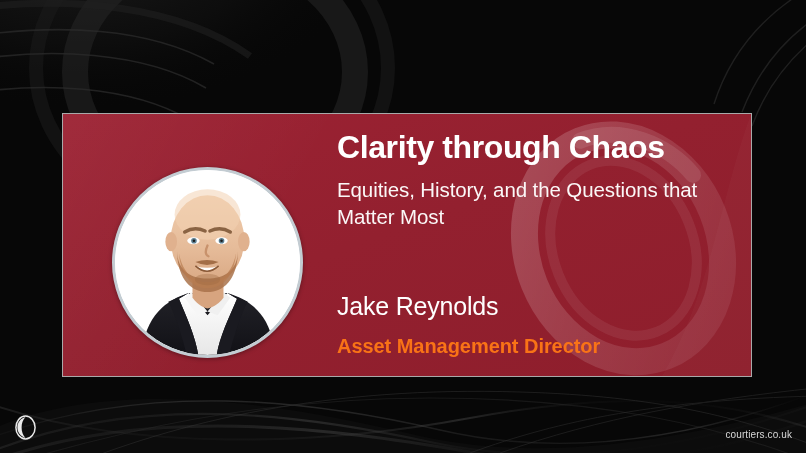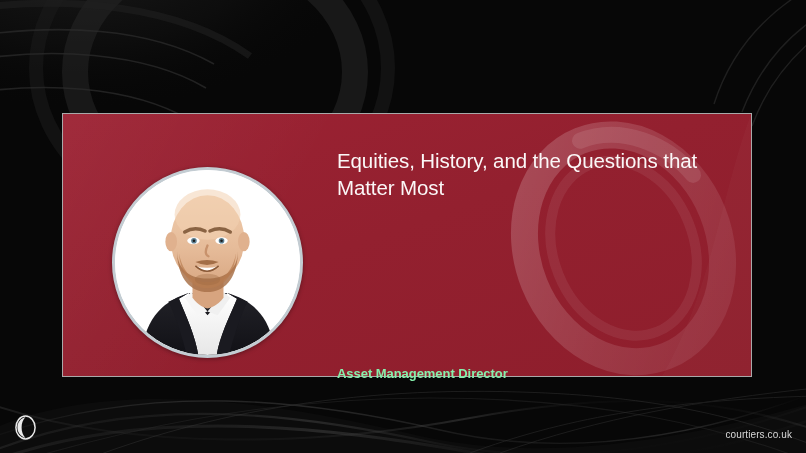--- a/index.html
+++ b/index.html
@@ -80,21 +80,21 @@
   }
   #talk-title {
     font-size: 32px;
     font-weight: 700;
     color: #ffffff;
     letter-spacing: -0.4px;
     line-height: 1.08;
     white-space: nowrap;
   }
   #talk-subtitle {
-    margin-top: 17px;
+    margin-top: 11px;
     font-size: 20.5px;
     font-weight: 400;
     color: #fbf7f7;
     line-height: 1.34;
     letter-spacing: -0.1px;
     max-width: 392px;
   }
   #speaker-name {
     position: absolute;
     left: 337px;
@@ -102,26 +102,25 @@
     font-size: 25px;
     font-weight: 400;
     color: #ffffff;
     letter-spacing: -0.2px;
     white-space: nowrap;
   }
   #speaker-role {
     position: absolute;
     left: 337px;
     top: 335px;
-    font-size: 13px;
+    font-size: 20px;
     font-weight: 700;
-    color: #86efac;
+    color: #f97316;
     letter-spacing: -0.05px;
     white-space: nowrap;
-    margin-top: 31px;
   }
 
   
   #brand-logo {
     position:absolute;
     left: 12px;
     bottom: 12px;
     width: 27px;
     height: 27px;
   }
@@ -287,23 +286,25 @@
 
         <path d="M83,99 q12,10 24,0 q-12,4 -24,0 Z" fill="#ffffff"></path>
         <path d="M83,99 q12,11 24,0" stroke="#8a5a38" stroke-width="1.6" fill="none"></path>
 
         <ellipse cx="95.5" cy="113" rx="13" ry="6" fill="#9c6840" opacity="0.35"></ellipse>
       </g>
     </svg>
   </div>
 
   <div id="text-block">
+    <div id="talk-title">Clarity through Chaos</div>
     <div id="talk-subtitle">Equities, History, and the Questions that Matter Most</div>
   </div>
 
+  <div id="speaker-name">Jake Reynolds</div>
   <div id="speaker-role">Asset Management Director</div>
 
   <svg id="brand-logo" viewBox="0 0 27 27">
     <ellipse cx="13.5" cy="13.5" rx="9.6" ry="11.4" fill="none" stroke="#e9e9e9" stroke-width="1.5"></ellipse>
     <path d="M13.5,3.1 C8.6,4.5 5.4,8.6 5.4,13.5 C5.4,18.4 8.6,22.5 13.5,23.9
              C10.9,21.2 9.6,17.6 9.6,13.5 C9.6,9.4 10.9,5.8 13.5,3.1 Z" fill="#e9e9e9"></path>
   </svg>
 
   <div id="footer-url">courtiers.co.uk</div>
 

